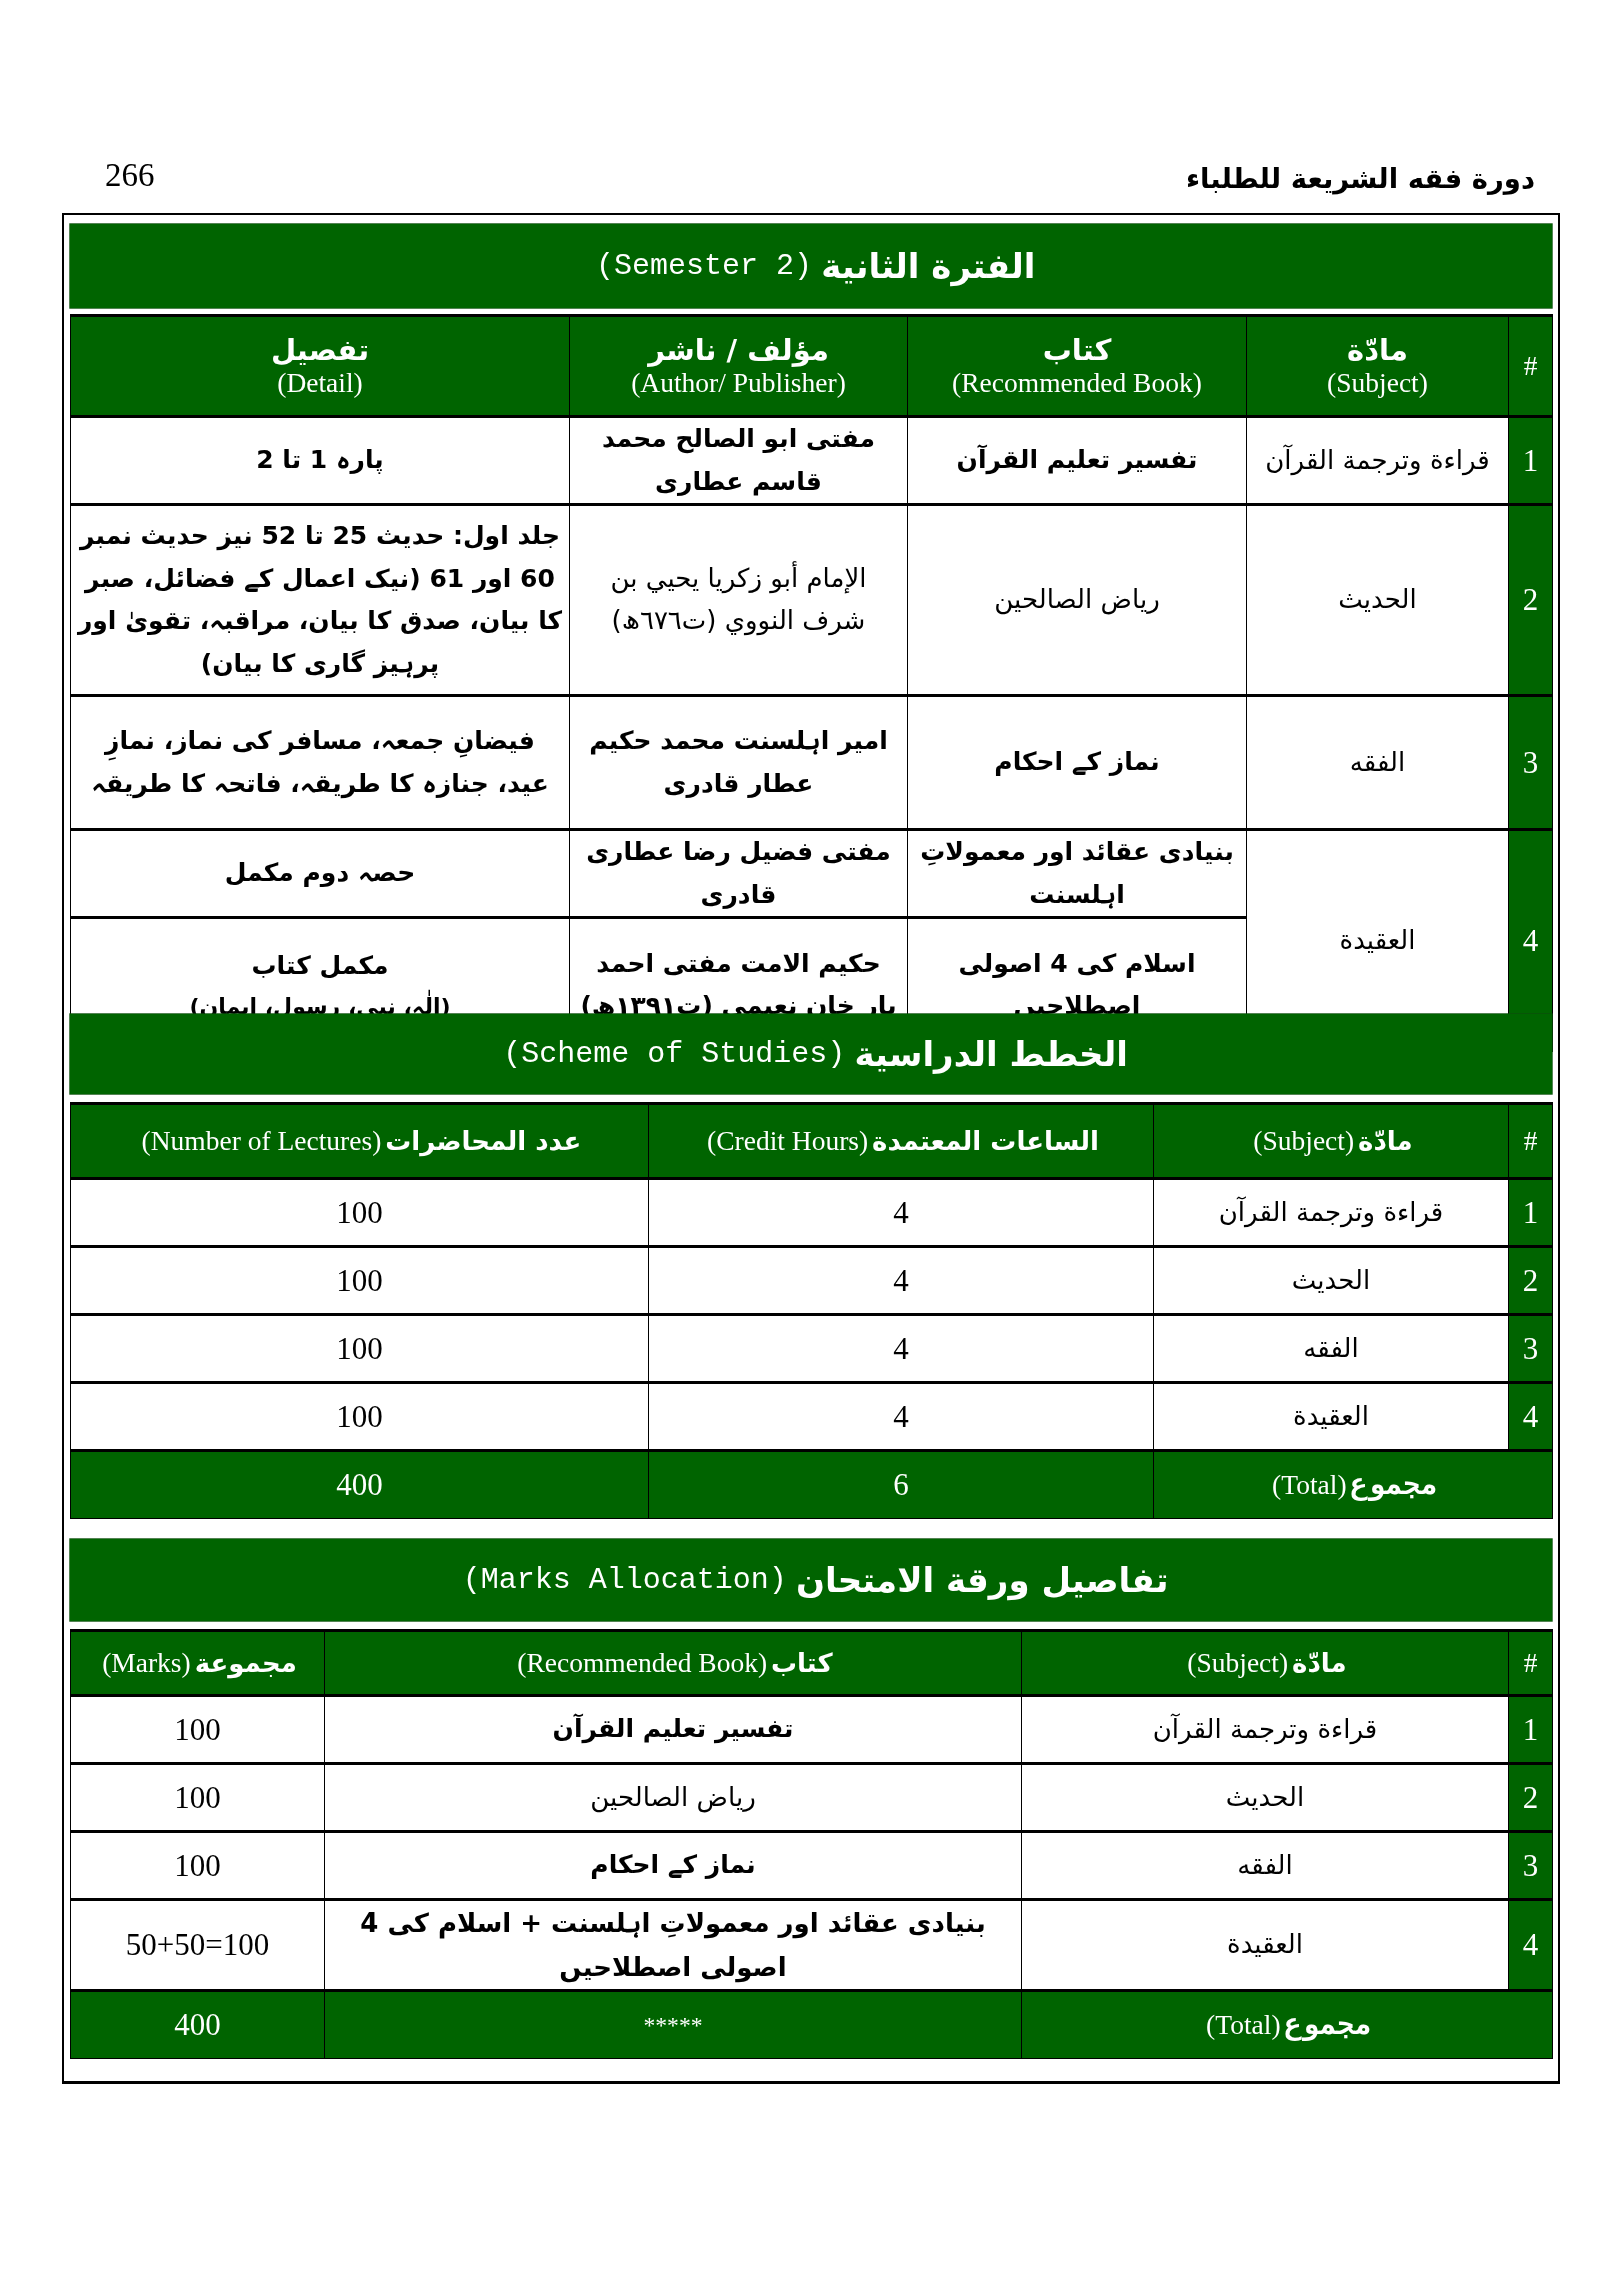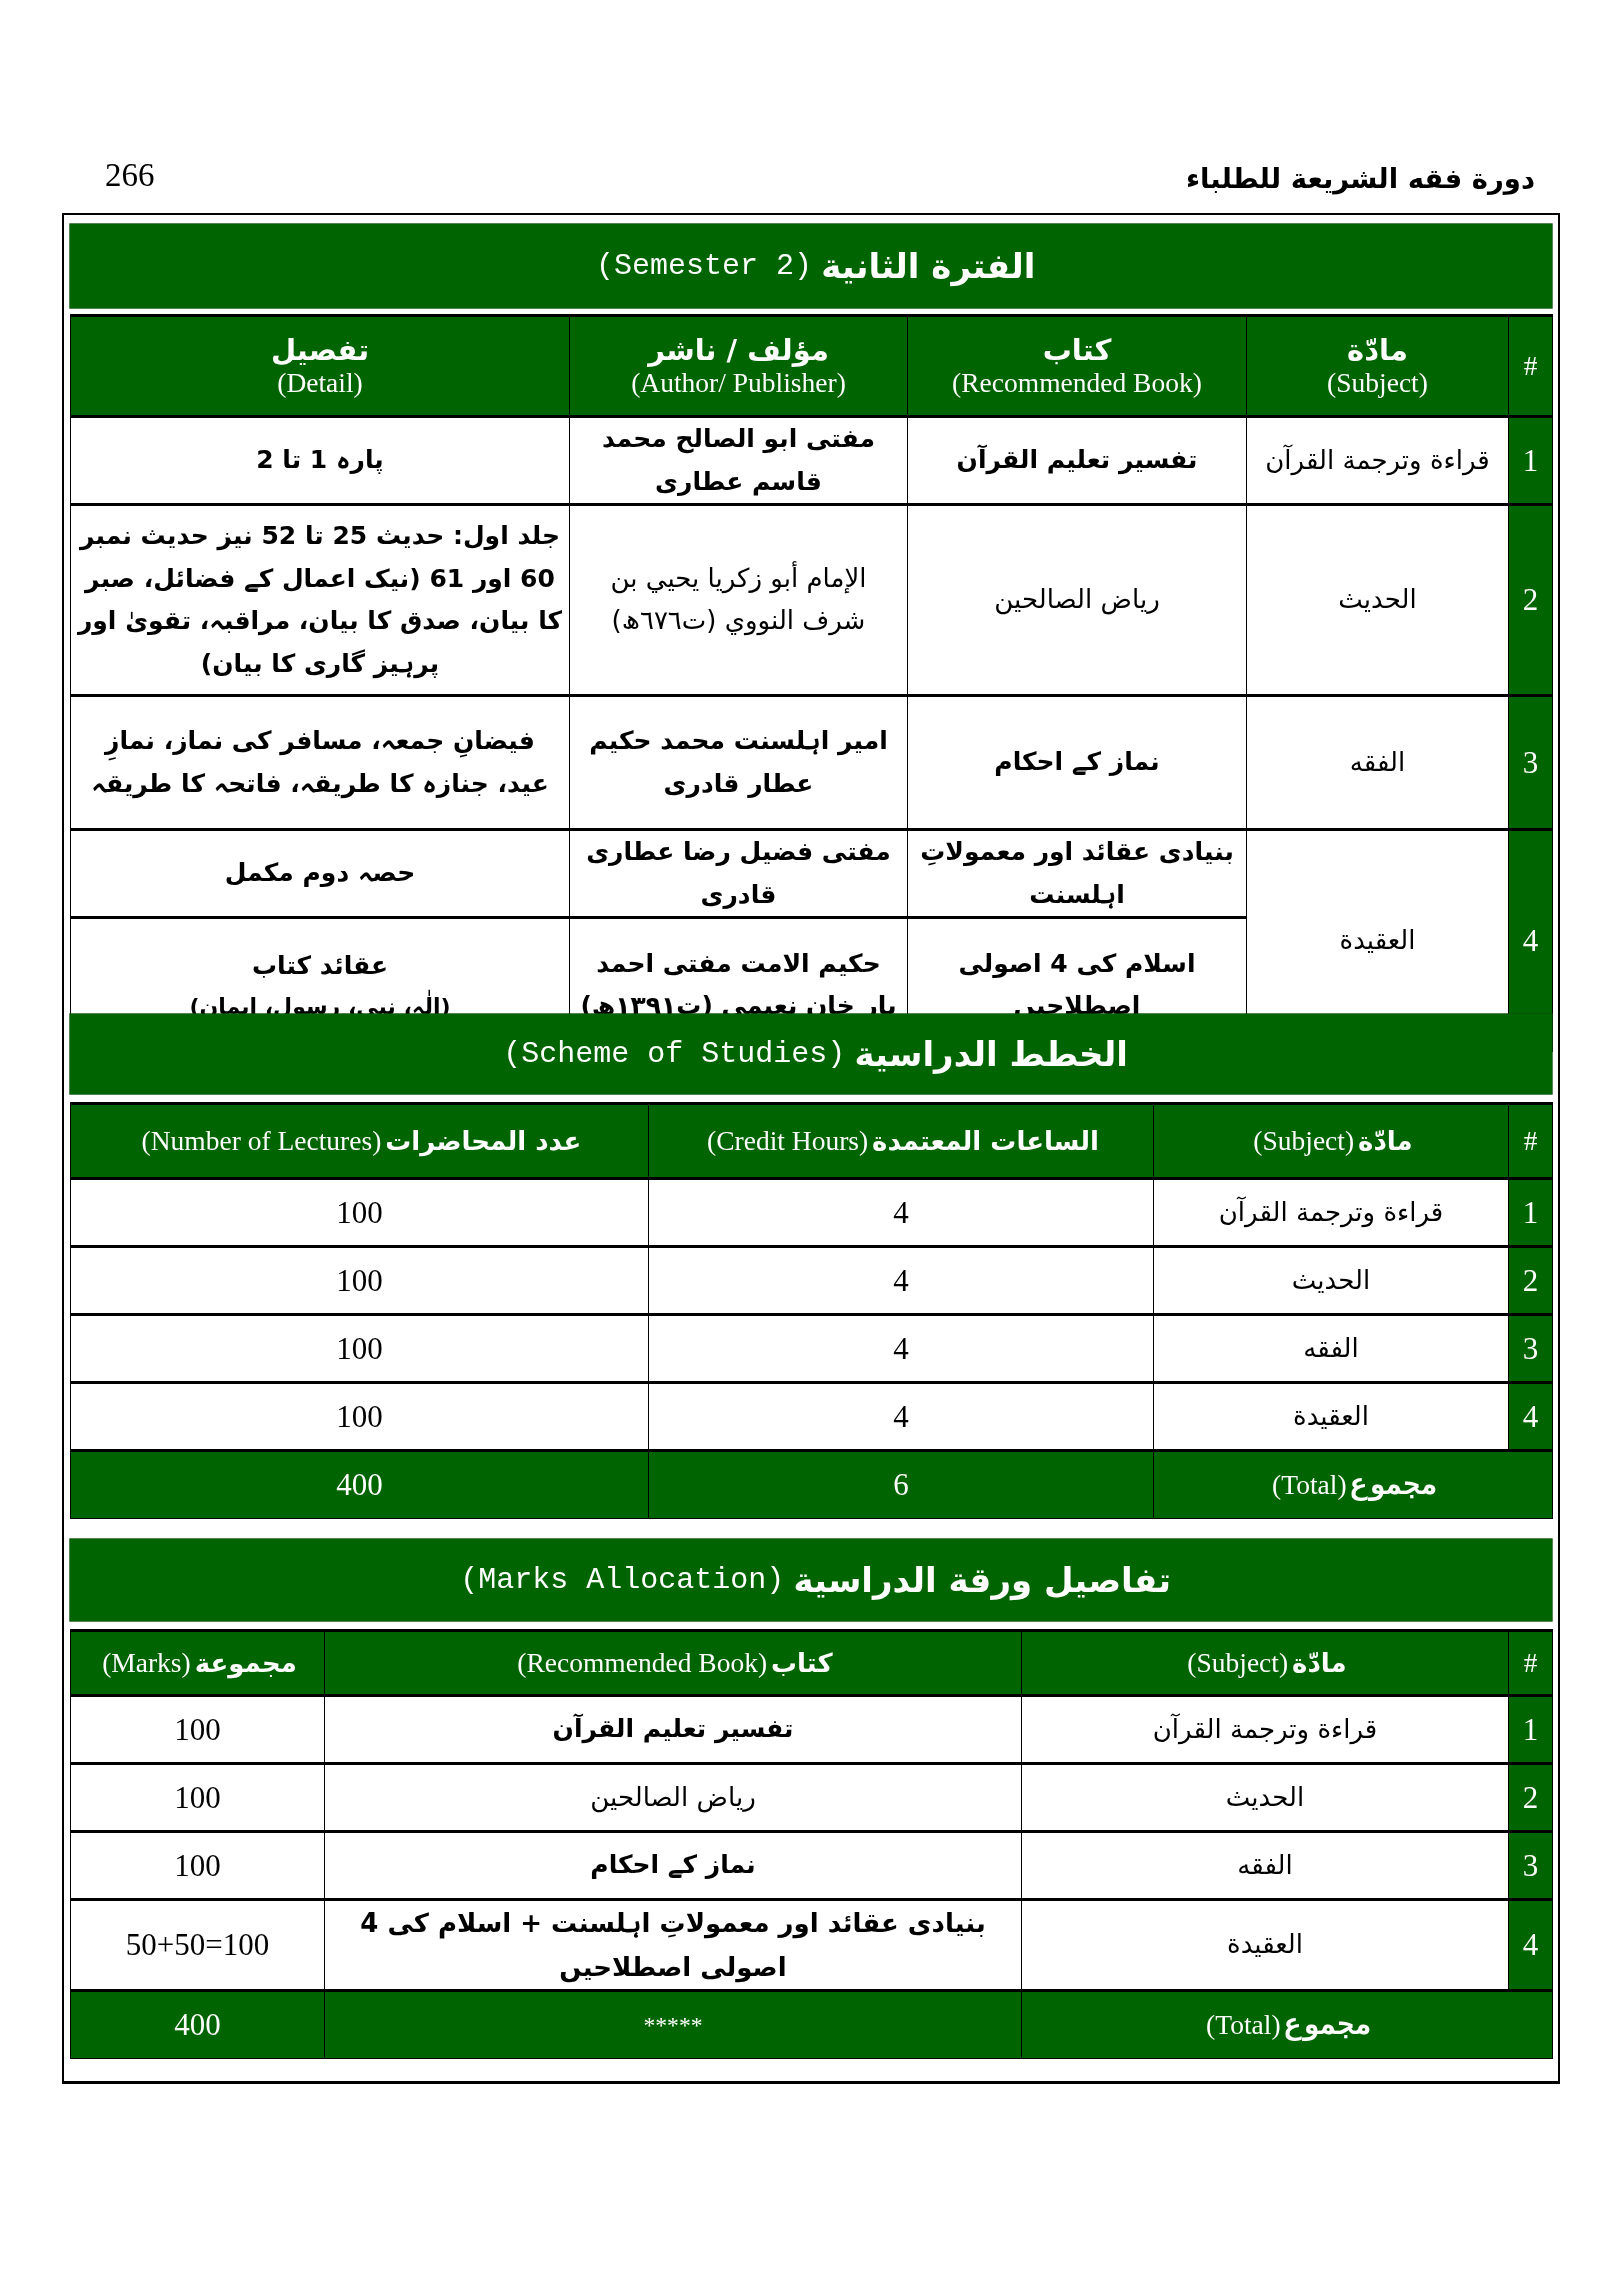--- a/index.html
+++ b/index.html
@@ -104,21 +104,21 @@
     <td class="num-col" rowspan="2">4</td>
     <td class="ar-cell" rowspan="2">العقيدة</td>
     <td class="urdu-cell">بنیادی عقائد اور معمولاتِ اہلسنت</td>
     <td class="urdu-cell">مفتی فضیل رضا عطاری قادری</td>
     <td class="urdu-cell">حصہ دوم مکمل</td>
   </tr>
   <tr style="height:134px;">
     <td class="urdu-cell">اسلام کی 4 اصولی اصطلاحیں</td>
     <td class="urdu-cell">حکیم الامت مفتی احمد یار خان نعیمی (ت١٣٩١ھ)</td>
     <td class="urdu-cell">
-      <span>عقائد کتاب</span>
+      <span>مکمل کتاب</span>
       <span class="small">(الٰہ، نبی، رسول، ایمان)</span>
     </td>
   </tr>
 </tbody>
   </table>
 
 <div class="banner" style="top:1014px;height:80px;">
   <span class="ar">الخطط الدراسية</span>
   <span class="en">(Scheme of Studies)</span>
 </div>
@@ -173,21 +173,21 @@
     <td colspan="2">
       <span class="ar">مجموع</span><span class="en">(Total)</span>
     </td>
     <td class="val-cell">6</td>
     <td class="val-cell">400</td>
   </tr>
 </tbody>
   </table>
 
 <div class="banner" style="top:1539px;height:82px;">
-  <span class="ar">تفاصيل ورقة الدراسية</span>
+  <span class="ar">تفاصيل ورقة الامتحان</span>
   <span class="en">(Marks Allocation)</span>
 </div>
 
 <table style="top:1629px;">
   <colgroup>
     <col style="width:44px">
       <col style="width:487px">
       <col style="width:697px">
       <col style="width:254px">
   </colgroup>

